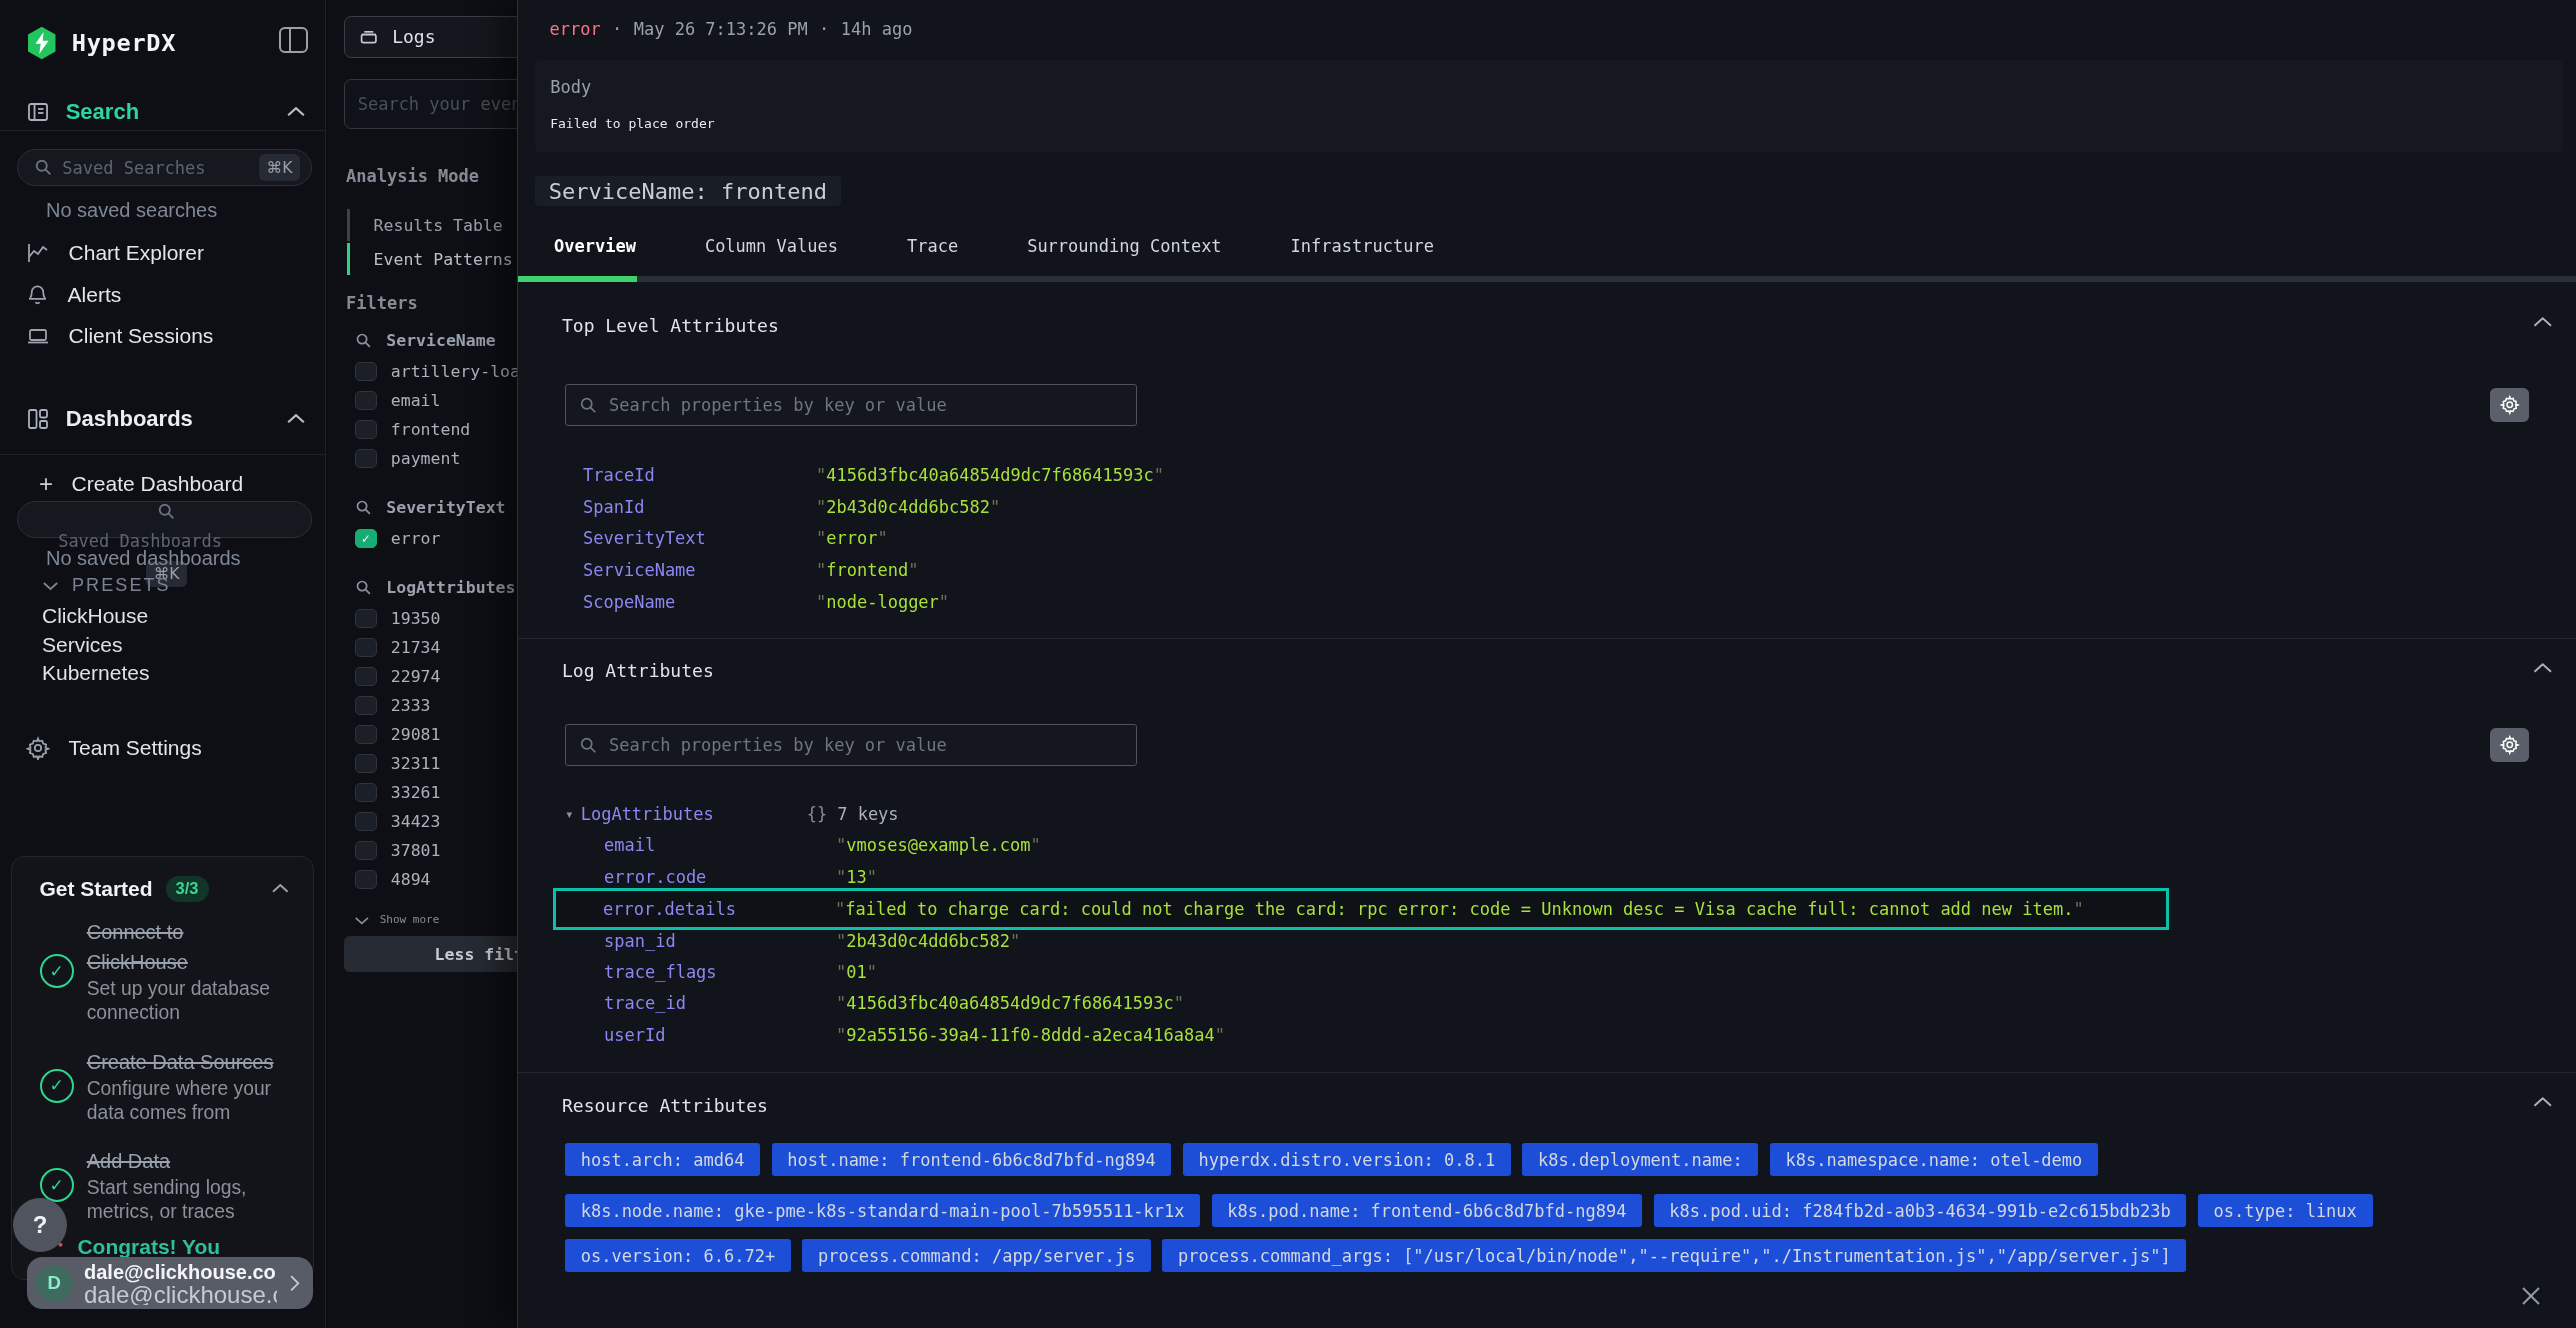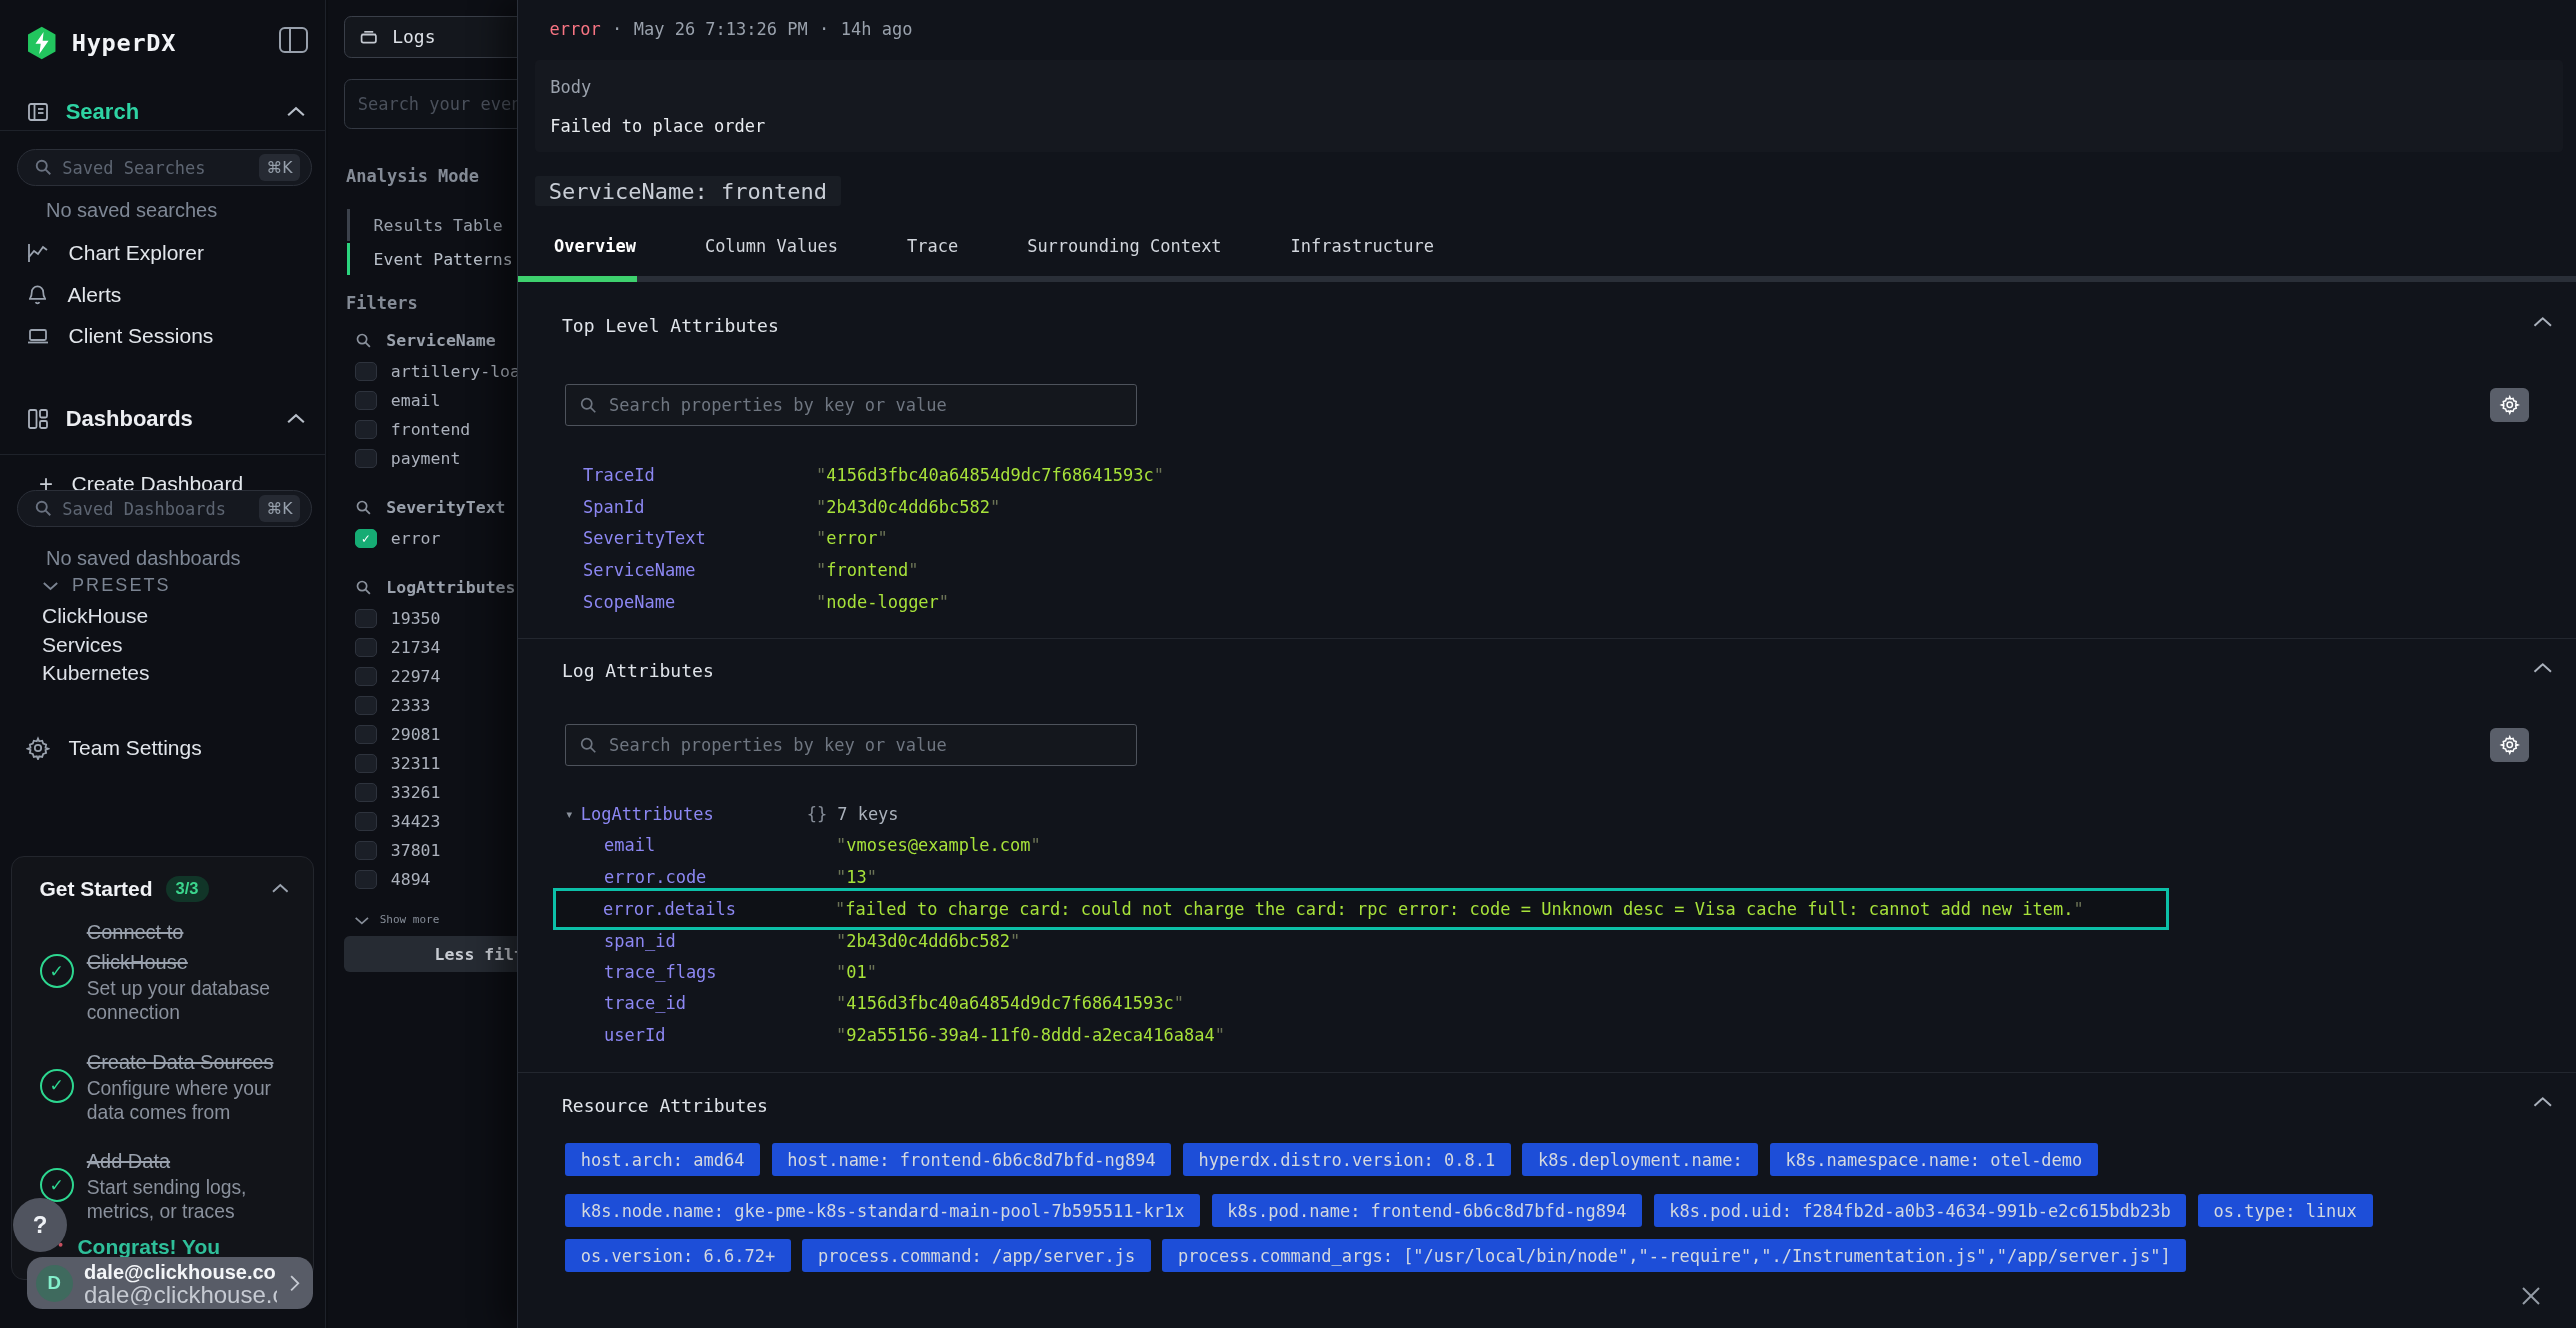--- a/index.html
+++ b/index.html
@@ -98,21 +98,21 @@
 
   
   #panel { position:absolute; left:517px; top:0; width:2059px; height:1328px; background:#11141b;
            border-left:1.4px solid #2b303a; box-shadow:-17px 0 29px rgba(0,0,0,.45); overflow:hidden;}
   #p-head { position:absolute; left:31.5px; top:18.6px; display:flex; gap:11.4px; align-items:center;
             font-size:17px; }
   #p-head .sev { color:#f87583; }
   #p-head .dim { color:#99a1ac; }
   #body-card { position:absolute; left:16.5px; top:60px; width:2028px; height:92px; background:#15181f; border-radius:4.3px;}
   #body-card .lbl { position:absolute; left:15.7px; top:17px; font-size:17px; color:#9aa1ac;}
-  #body-card .val { position:absolute; left:15.7px; top:56px; font-size:17px; color:#e8ebef;text-align:right;}
+  #body-card .val { position:absolute; left:15.7px; top:56px; font-size:13px; color:#e8ebef;text-align:right;}
   #svc-chip { position:absolute; left:16.5px; top:176px; height:30px; background:#191d24; border-radius:2.9px;
               display:flex; align-items:center; padding:0 14.3px; font-size:22px; color:#c9ced6;}
   #tabs { position:absolute; left:36px; top:236px; display:flex; gap:69px; }
   .tab { font-size:17px; color:#d2d6dd; cursor:pointer; }
   .tab.active { color:#ffffff; font-weight:bold; }
   #tab-track { position:absolute; left:0; top:276px; width:100%; height:5.7px; background:#2a2f38; }
   #tab-ind { position:absolute; left:0; top:0; width:119px; height:5.7px; background:#3ed16e; }
   .sec-title { position:absolute; left:44px; font-size:18px; color:#e0e4ea; }
   .sec-chev { position:absolute; left:2014px; cursor:pointer; }
   .p-search { position:absolute; left:47px; width:572px; height:42px; background:#14171d;
@@ -242,21 +242,21 @@
           </svg>
       </span>
     </div>
     <div class="divider-h" style="top:454px;"></div>
 
     <div class="nav-item" style="left:39px; top:467px;">
       <span class="nav-plus">+</span>
       <span class="lbl">Create Dashboard</span>
     </div>
 
-    <div class="pill" style="top:490px;">
+    <div class="pill" style="top:501px;flex-direction:column;">
       <span>
         <svg width="18.6" height="18.6" viewBox="0 0 24 24" fill="none" stroke="#6a7280" stroke-width="2.4">
             <circle cx="10" cy="10" r="6.5"></circle>
             <line x1="15" y1="15" x2="21" y2="21"></line>
           </svg>
       </span>
       <input placeholder="Saved Dashboards" style="">
       <span class="kbd-badge">⌘K</span>
     </div>
     <div class="empty-note" style="top:547px;">No saved dashboards</div>

